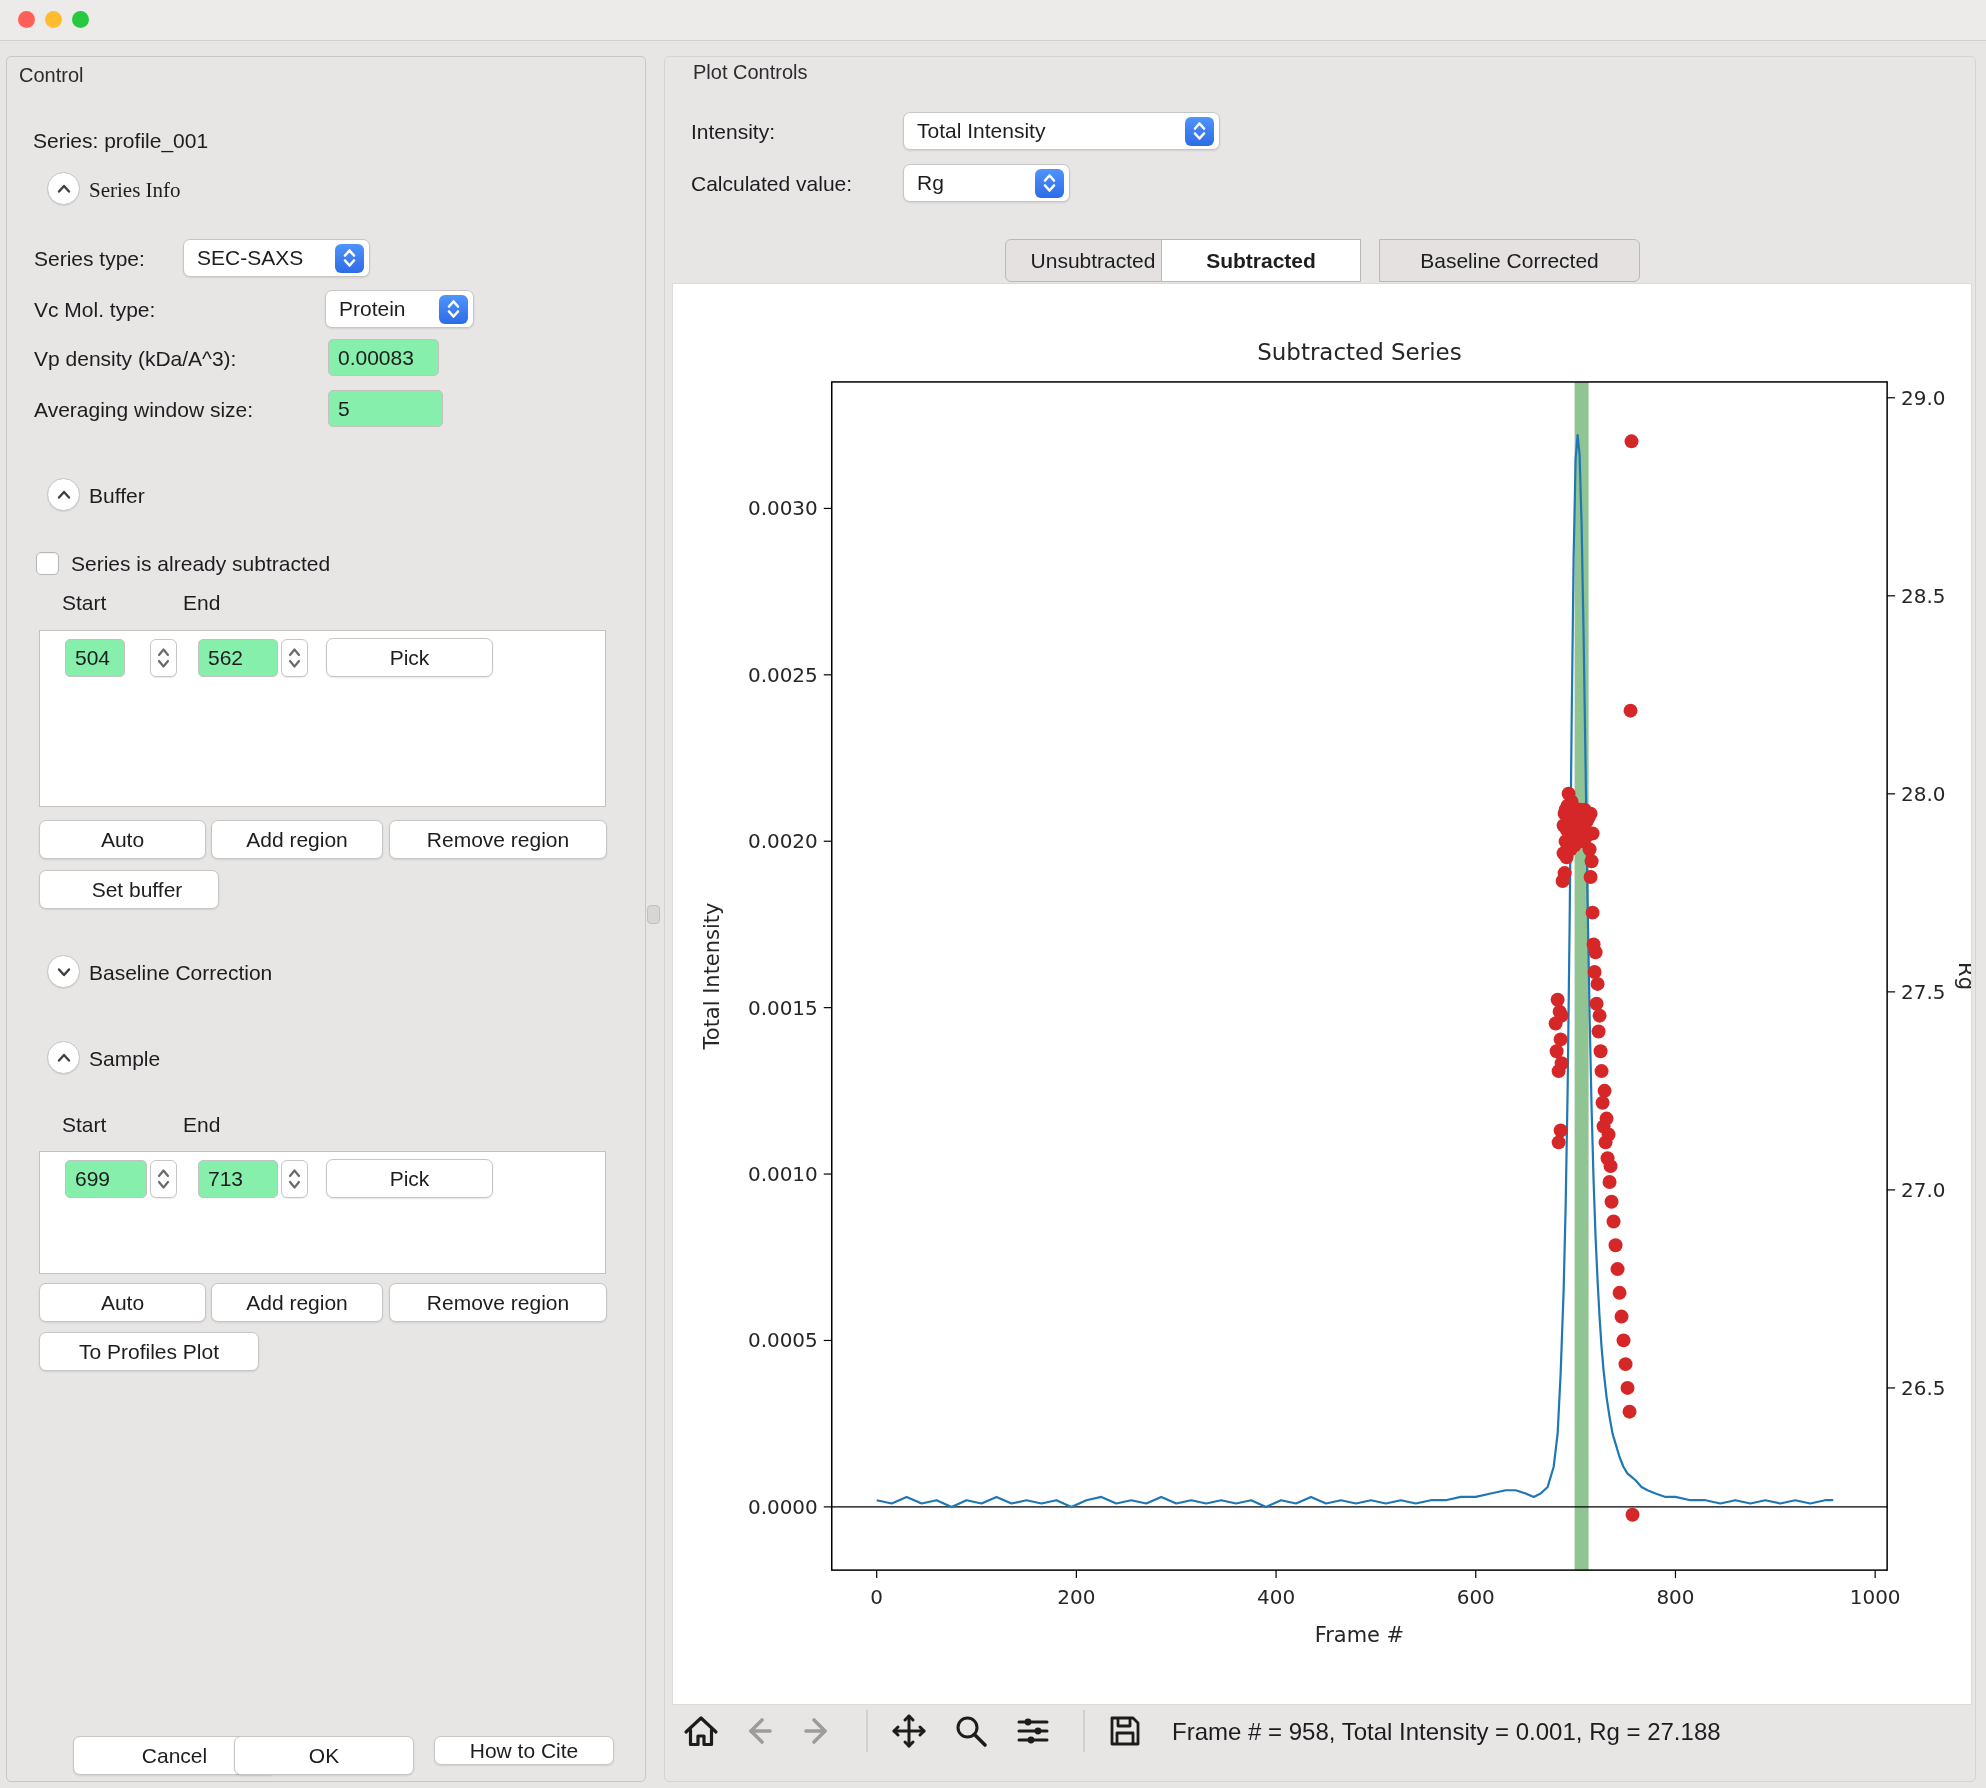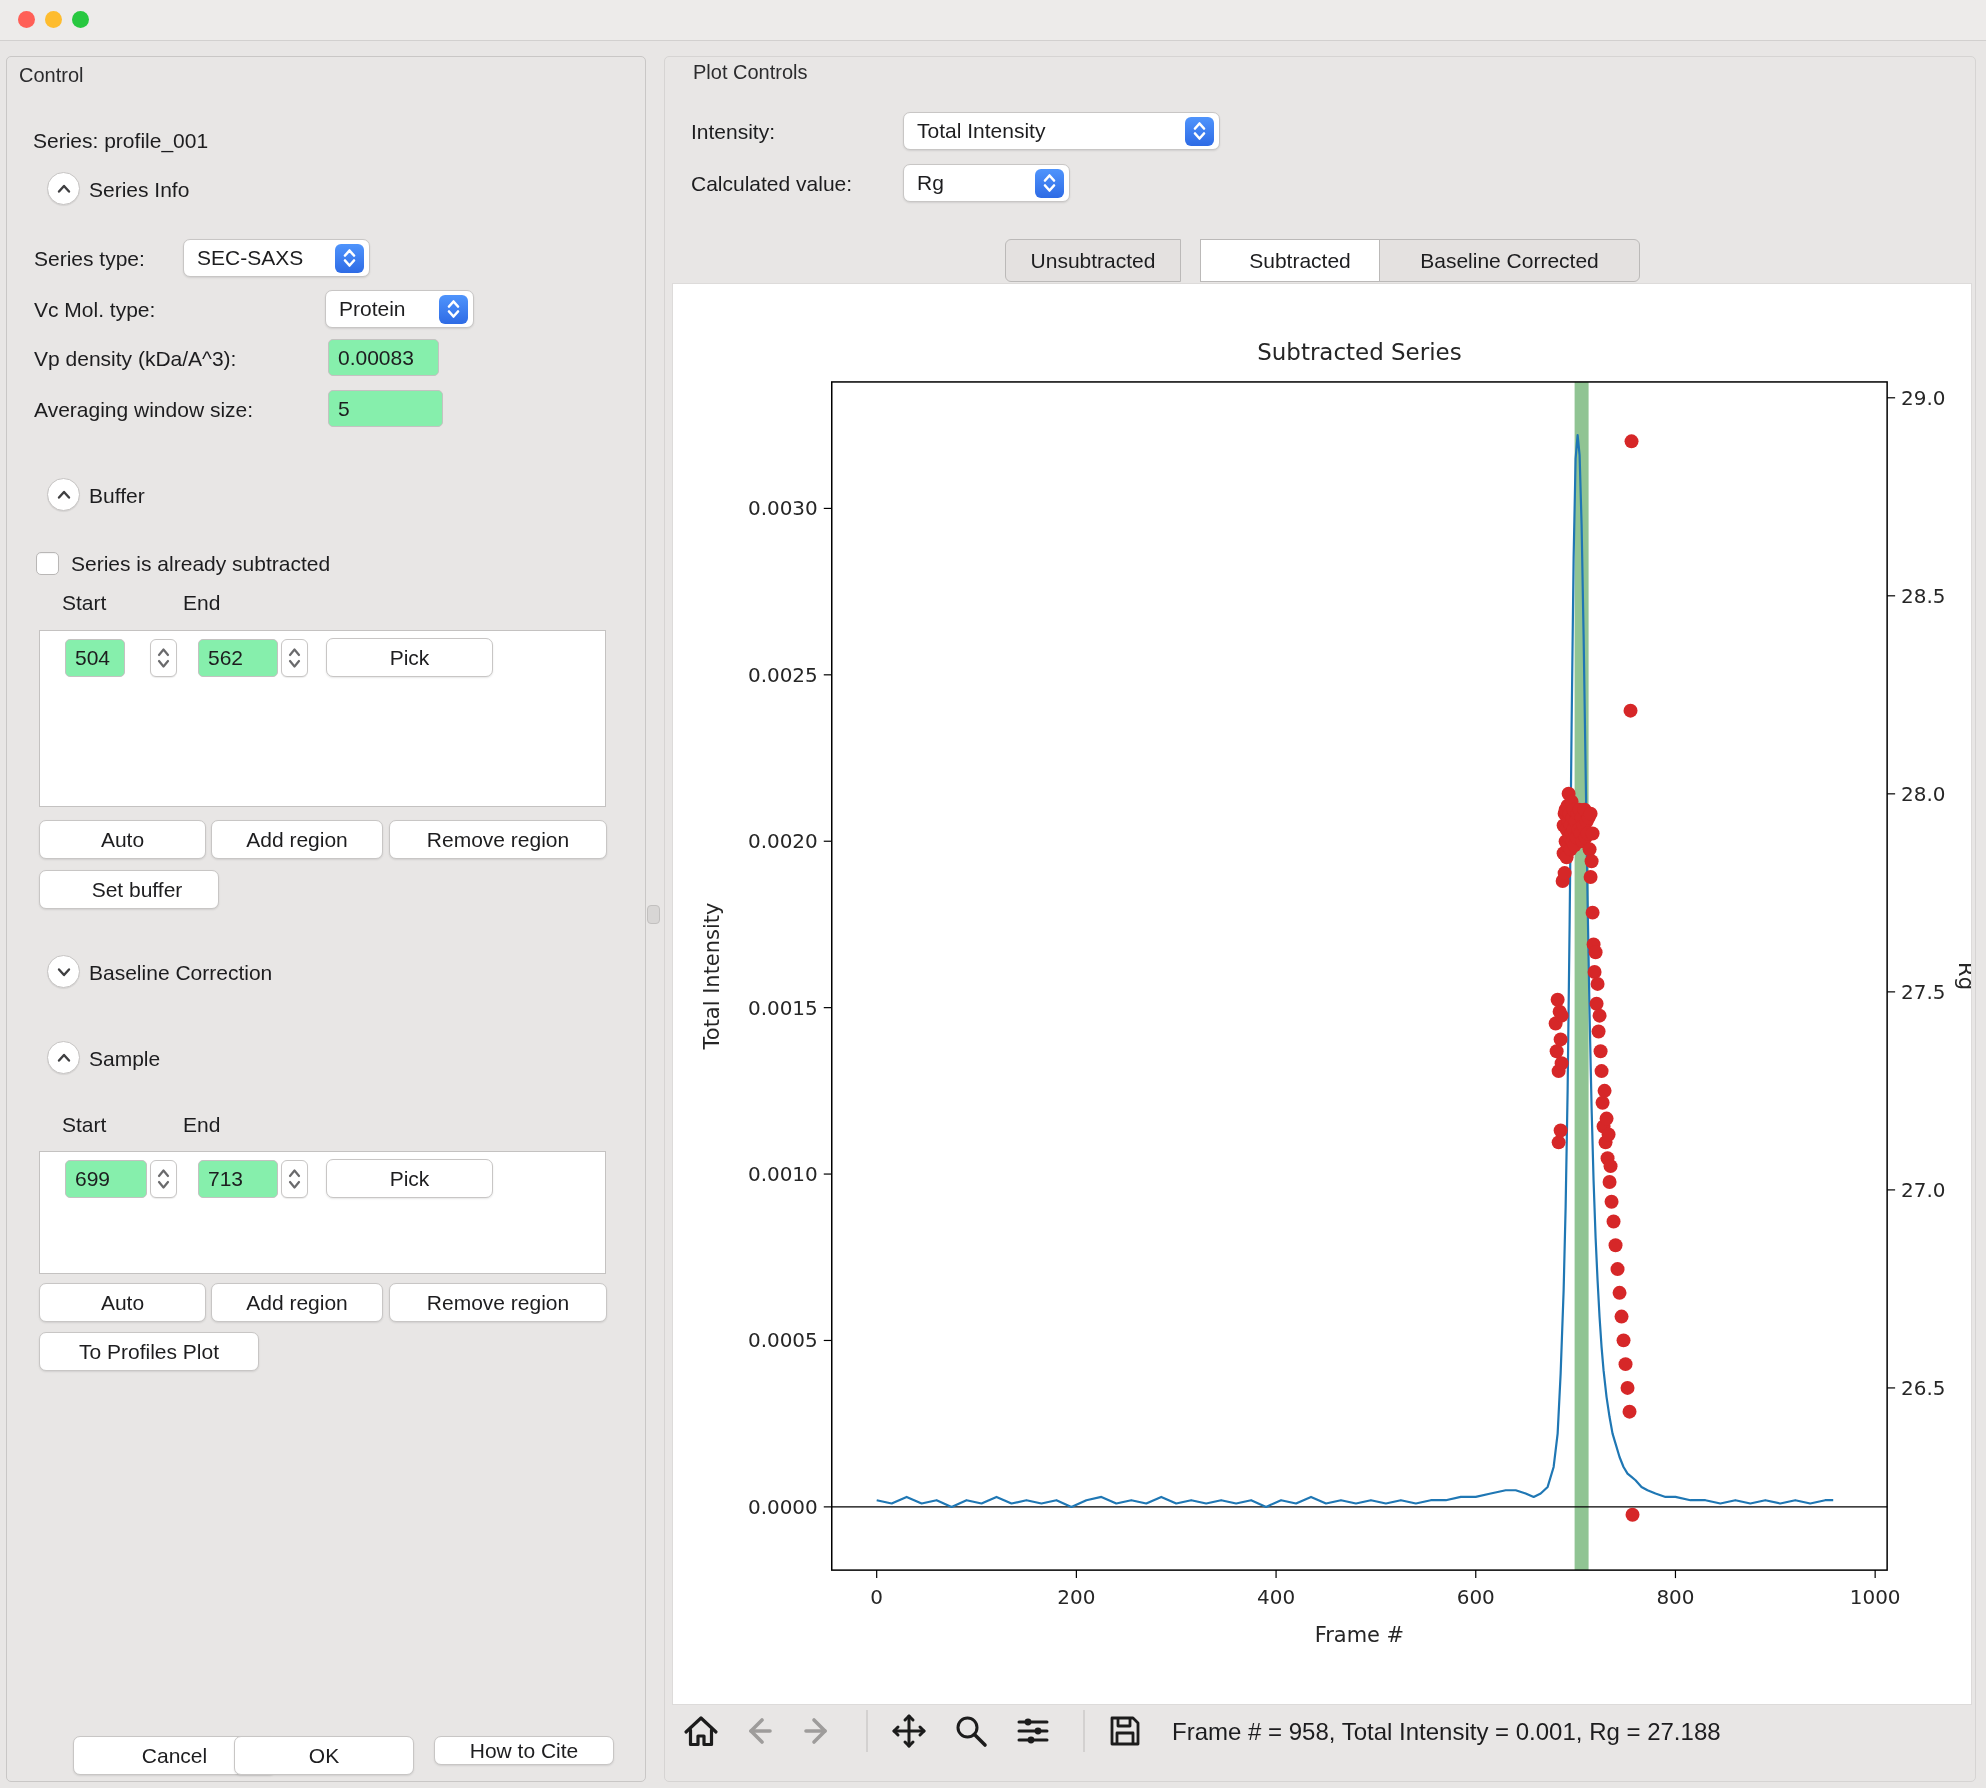--- a/index.html
+++ b/index.html
@@ -65,21 +65,21 @@
 
 <div class="panel" style="left:6px; top:56px; width:640px; height:1726px;">
   <div class="panel-label" style="left:12px; top:7px;">Control</div>
   <div class="lbl" style="left:26px; top:72px;">Series: profile_001</div>
 
   <div class="collapse-btn" style="left:40px; top:115px;">
     <svg width="20" height="20" viewBox="0 0 20 20">
         <path d="M5 12.5 L10 7 L15 12.5" fill="none" stroke="#3f3f41" stroke-width="2.4" stroke-linecap="round" stroke-linejoin="round"></path>
       </svg>
   </div>
-  <div class="lbl" style="left:82px; top:121px;">Series Info</div>
+  <div class="lbl" style="left:82px; top:121px;font-family:Liberation Serif, serif;">Series Info</div>
 
   <div class="lbl" style="left:27px; top:190px;">Series type:</div>
   <div class="mac-select" style="left:176px; top:182px; width:187px; height:38px;">
     <span>SEC-SAXS</span>
     <span class="sel-arrows">
       <svg width="17" height="24" viewBox="0 0 17 24">
           <path d="M4 9.5 L8.5 4.5 L13 9.5" fill="none" stroke="#fff" stroke-width="2.6" stroke-linecap="round" stroke-linejoin="round"></path>
           <path d="M4 14.5 L8.5 19.5 L13 14.5" fill="none" stroke="#fff" stroke-width="2.6" stroke-linecap="round" stroke-linejoin="round"></path>
         </svg>
     </span>
@@ -204,21 +204,21 @@
     <span>Rg</span>
     <span class="sel-arrows">
       <svg width="17" height="24" viewBox="0 0 17 24">
           <path d="M4 9.5 L8.5 4.5 L13 9.5" fill="none" stroke="#fff" stroke-width="2.6" stroke-linecap="round" stroke-linejoin="round"></path>
           <path d="M4 14.5 L8.5 19.5 L13 14.5" fill="none" stroke="#fff" stroke-width="2.6" stroke-linecap="round" stroke-linejoin="round"></path>
         </svg>
     </span>
   </div>
 
   <div class="tab" style="left:340px; top:182px; width:176px; height:43px; border-radius:6px 0 0 6px;">Unsubtracted</div>
-  <div class="tab selected" style="left:535px; top:182px; width:200px; height:43px;">Subtracted</div>
+  <div class="tab selected" style="left:496px; top:182px; width:200px; height:43px;font-weight:bold;">Subtracted</div>
   <div class="tab" style="left:714px; top:182px; width:261px; height:43px; border-radius:0 6px 6px 0;">Baseline Corrected</div>
 
   <div class="plotpanel" style="left:7px; top:226px; width:1300px; height:1422px;">
     <svg id="plot-svg" width="1298" height="1420" viewBox="0 0 1300 1422">
         <rect x="903" y="98" width="14" height="1190" fill="rgba(52,148,58,0.55)"></rect>
         <line x1="159" x2="1216" y1="1224.6666666666667" y2="1224.6666666666667" stroke="#000000" stroke-width="1.2"></line>
         <polyline points="204.0,1218.0 219.0,1221.3 234.0,1214.7 249.0,1221.3 264.0,1218.0 279.0,1224.7 294.0,1218.0 309.0,1221.3 324.0,1214.7 339.0,1221.3 354.0,1218.0 369.0,1221.3 384.0,1218.0 399.0,1224.7 414.0,1218.0 429.0,1214.7 444.0,1221.3 459.0,1218.0 474.0,1221.3 489.0,1214.7 504.0,1221.3 519.0,1218.0 534.0,1221.3 549.0,1218.0 564.0,1221.3 579.0,1218.0 594.0,1224.7 609.0,1218.0 624.0,1221.3 639.0,1214.7 654.0,1221.3 669.0,1218.0 684.0,1221.3 699.0,1218.0 714.0,1221.3 729.0,1218.0 744.0,1221.3 759.0,1218.0 774.0,1218.0 789.0,1214.7 804.0,1214.7 819.0,1211.3 834.0,1208.0 844.0,1208.0 854.0,1211.3 862.0,1214.7 869.0,1211.3 876.0,1204.7 882.0,1184.7 886.0,1151.3 889.0,1091.3 892.0,1008.0 894.0,924.7 896.0,808.0 898.0,641.3 900.0,441.3 902.0,274.7 904.0,174.7 906.0,151.3 908.0,171.3 910.0,241.3 912.0,351.3 914.0,484.7 916.0,618.0 918.0,731.3 920.0,824.7 922.0,898.0 924.0,954.7 926.0,998.0 928.0,1034.7 930.0,1064.7 932.0,1088.0 935.0,1114.7 938.0,1134.7 941.0,1151.3 944.0,1161.3 948.0,1174.7 952.0,1184.7 956.0,1191.3 960.0,1194.7 964.0,1198.0 970.0,1204.7 976.0,1208.0 984.0,1211.3 994.0,1214.7 1004.0,1214.7 1019.0,1218.0 1034.0,1218.0 1049.0,1221.3 1064.0,1218.0 1079.0,1221.3 1094.0,1218.0 1109.0,1221.3 1124.0,1218.0 1139.0,1221.3 1154.0,1218.0 1162.0,1218.0" fill="none" stroke="#1f77b4" stroke-width="2.2" stroke-linejoin="round"></polyline>
         <g>
           <circle cx="884.0" cy="740.6" r="7" fill="#d62728"></circle>
           <circle cx="885.0" cy="768.4" r="7" fill="#d62728"></circle>

